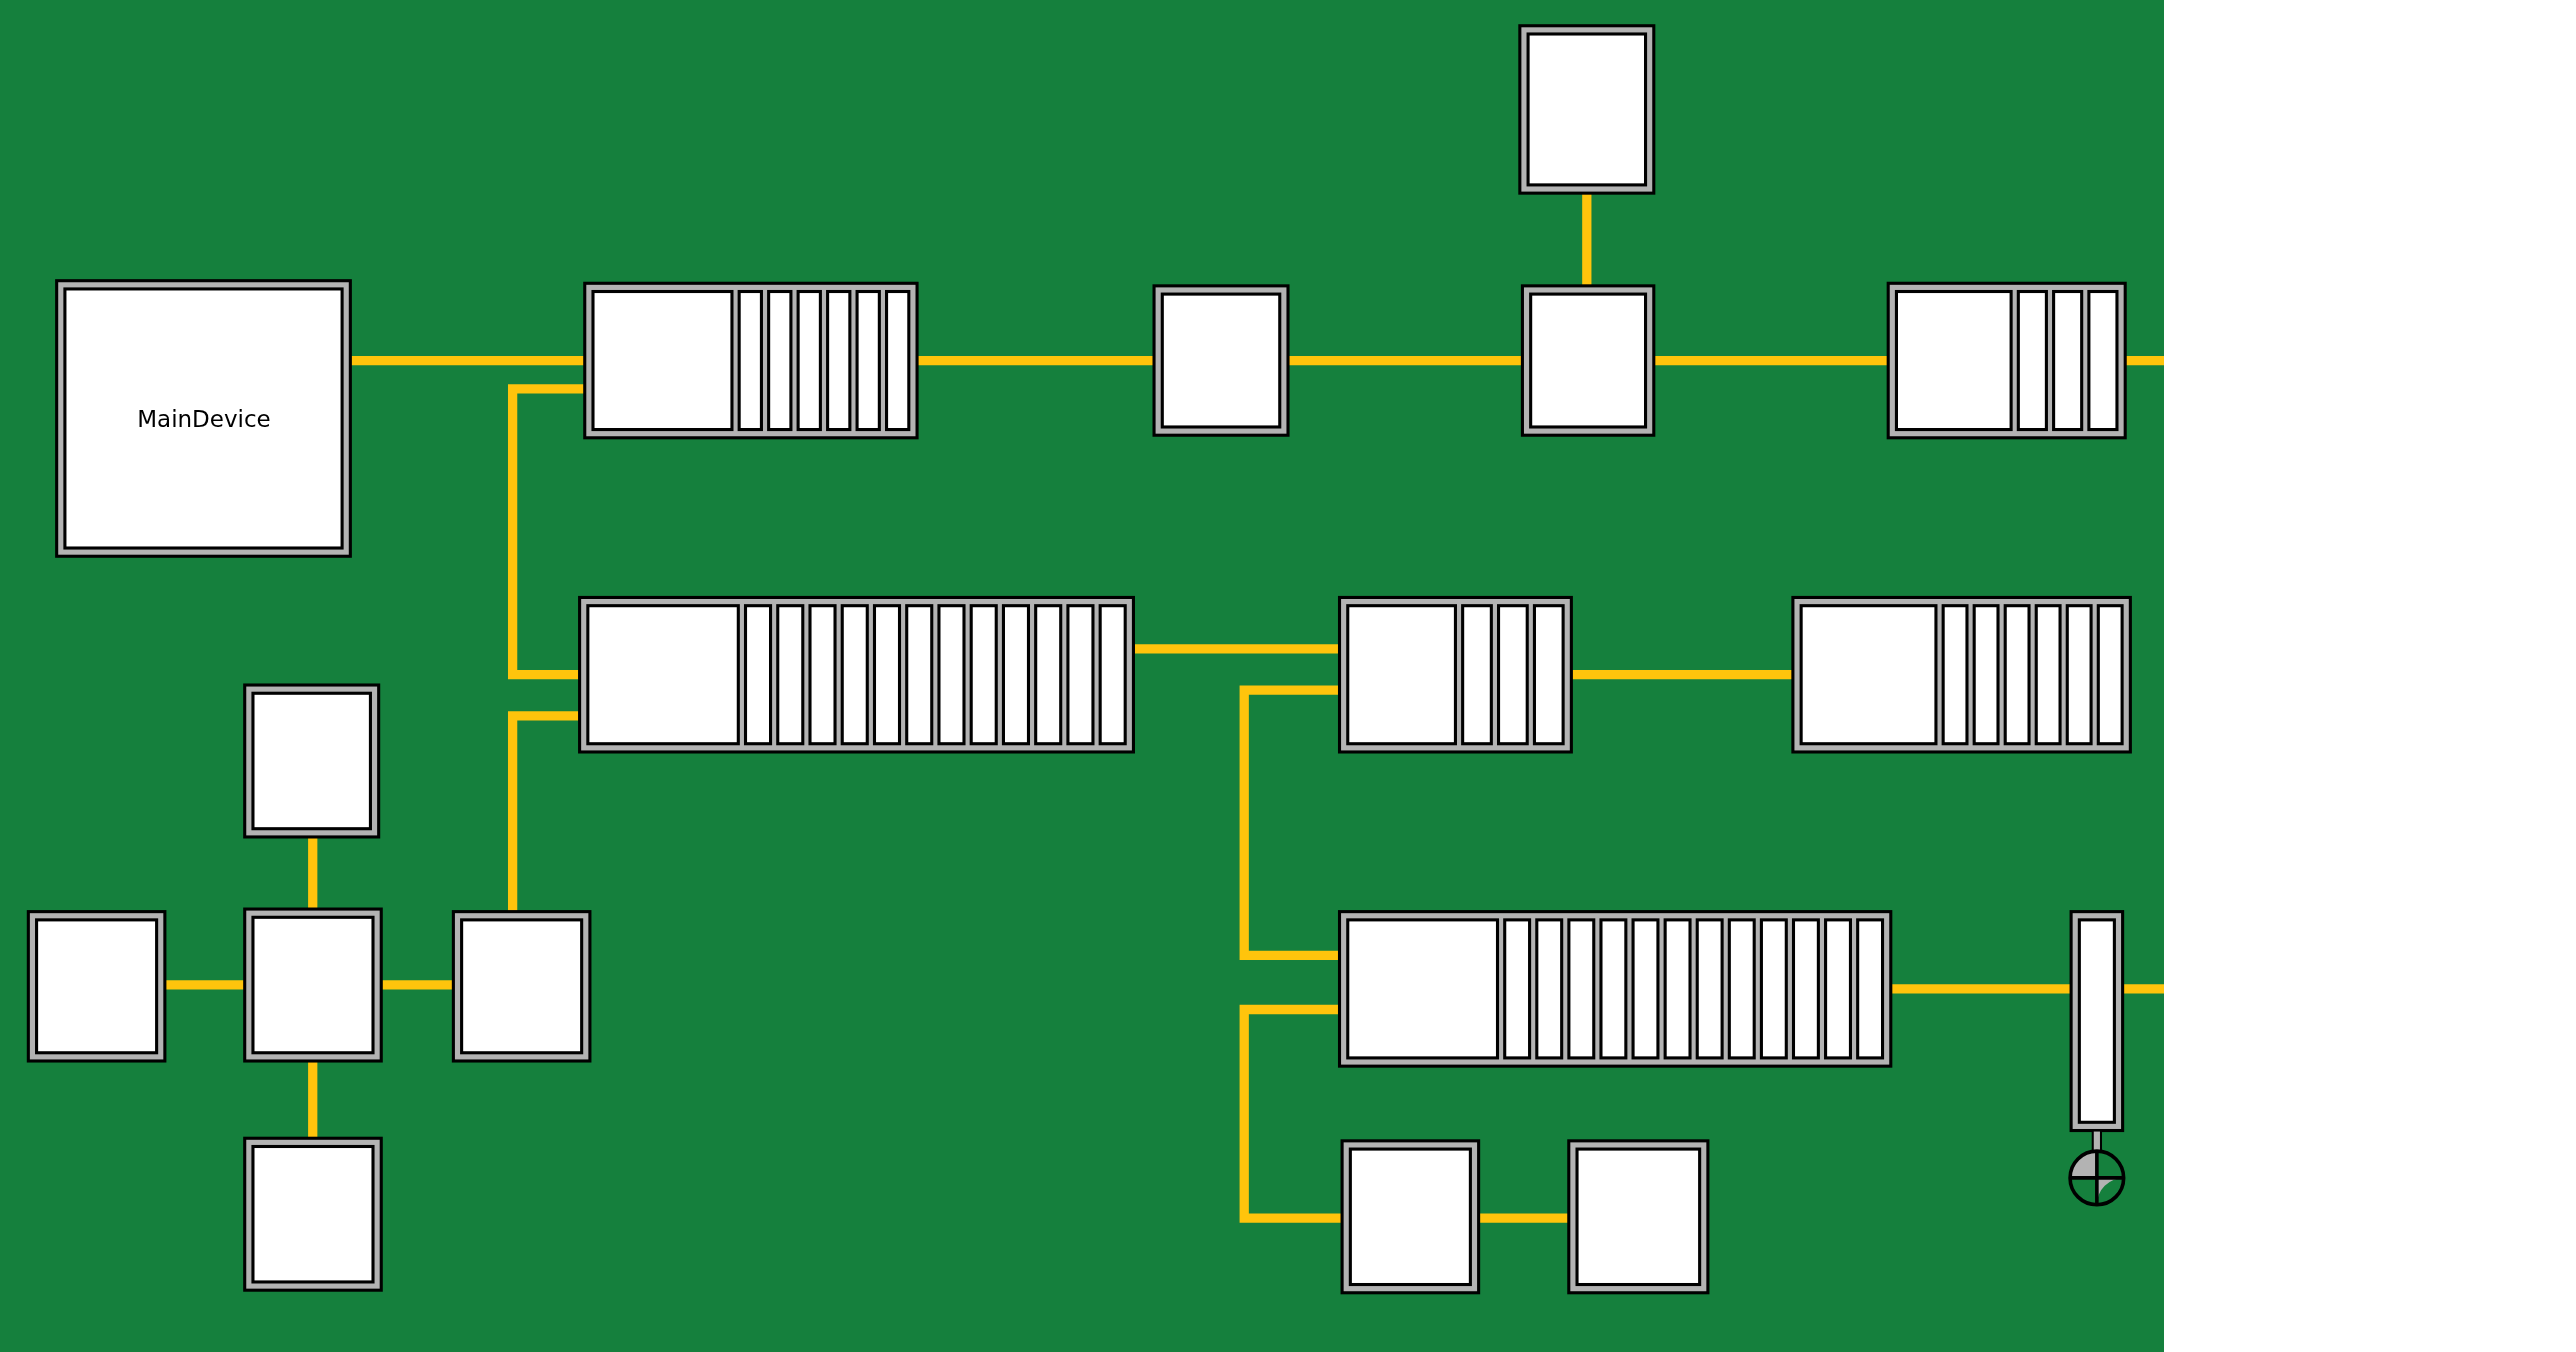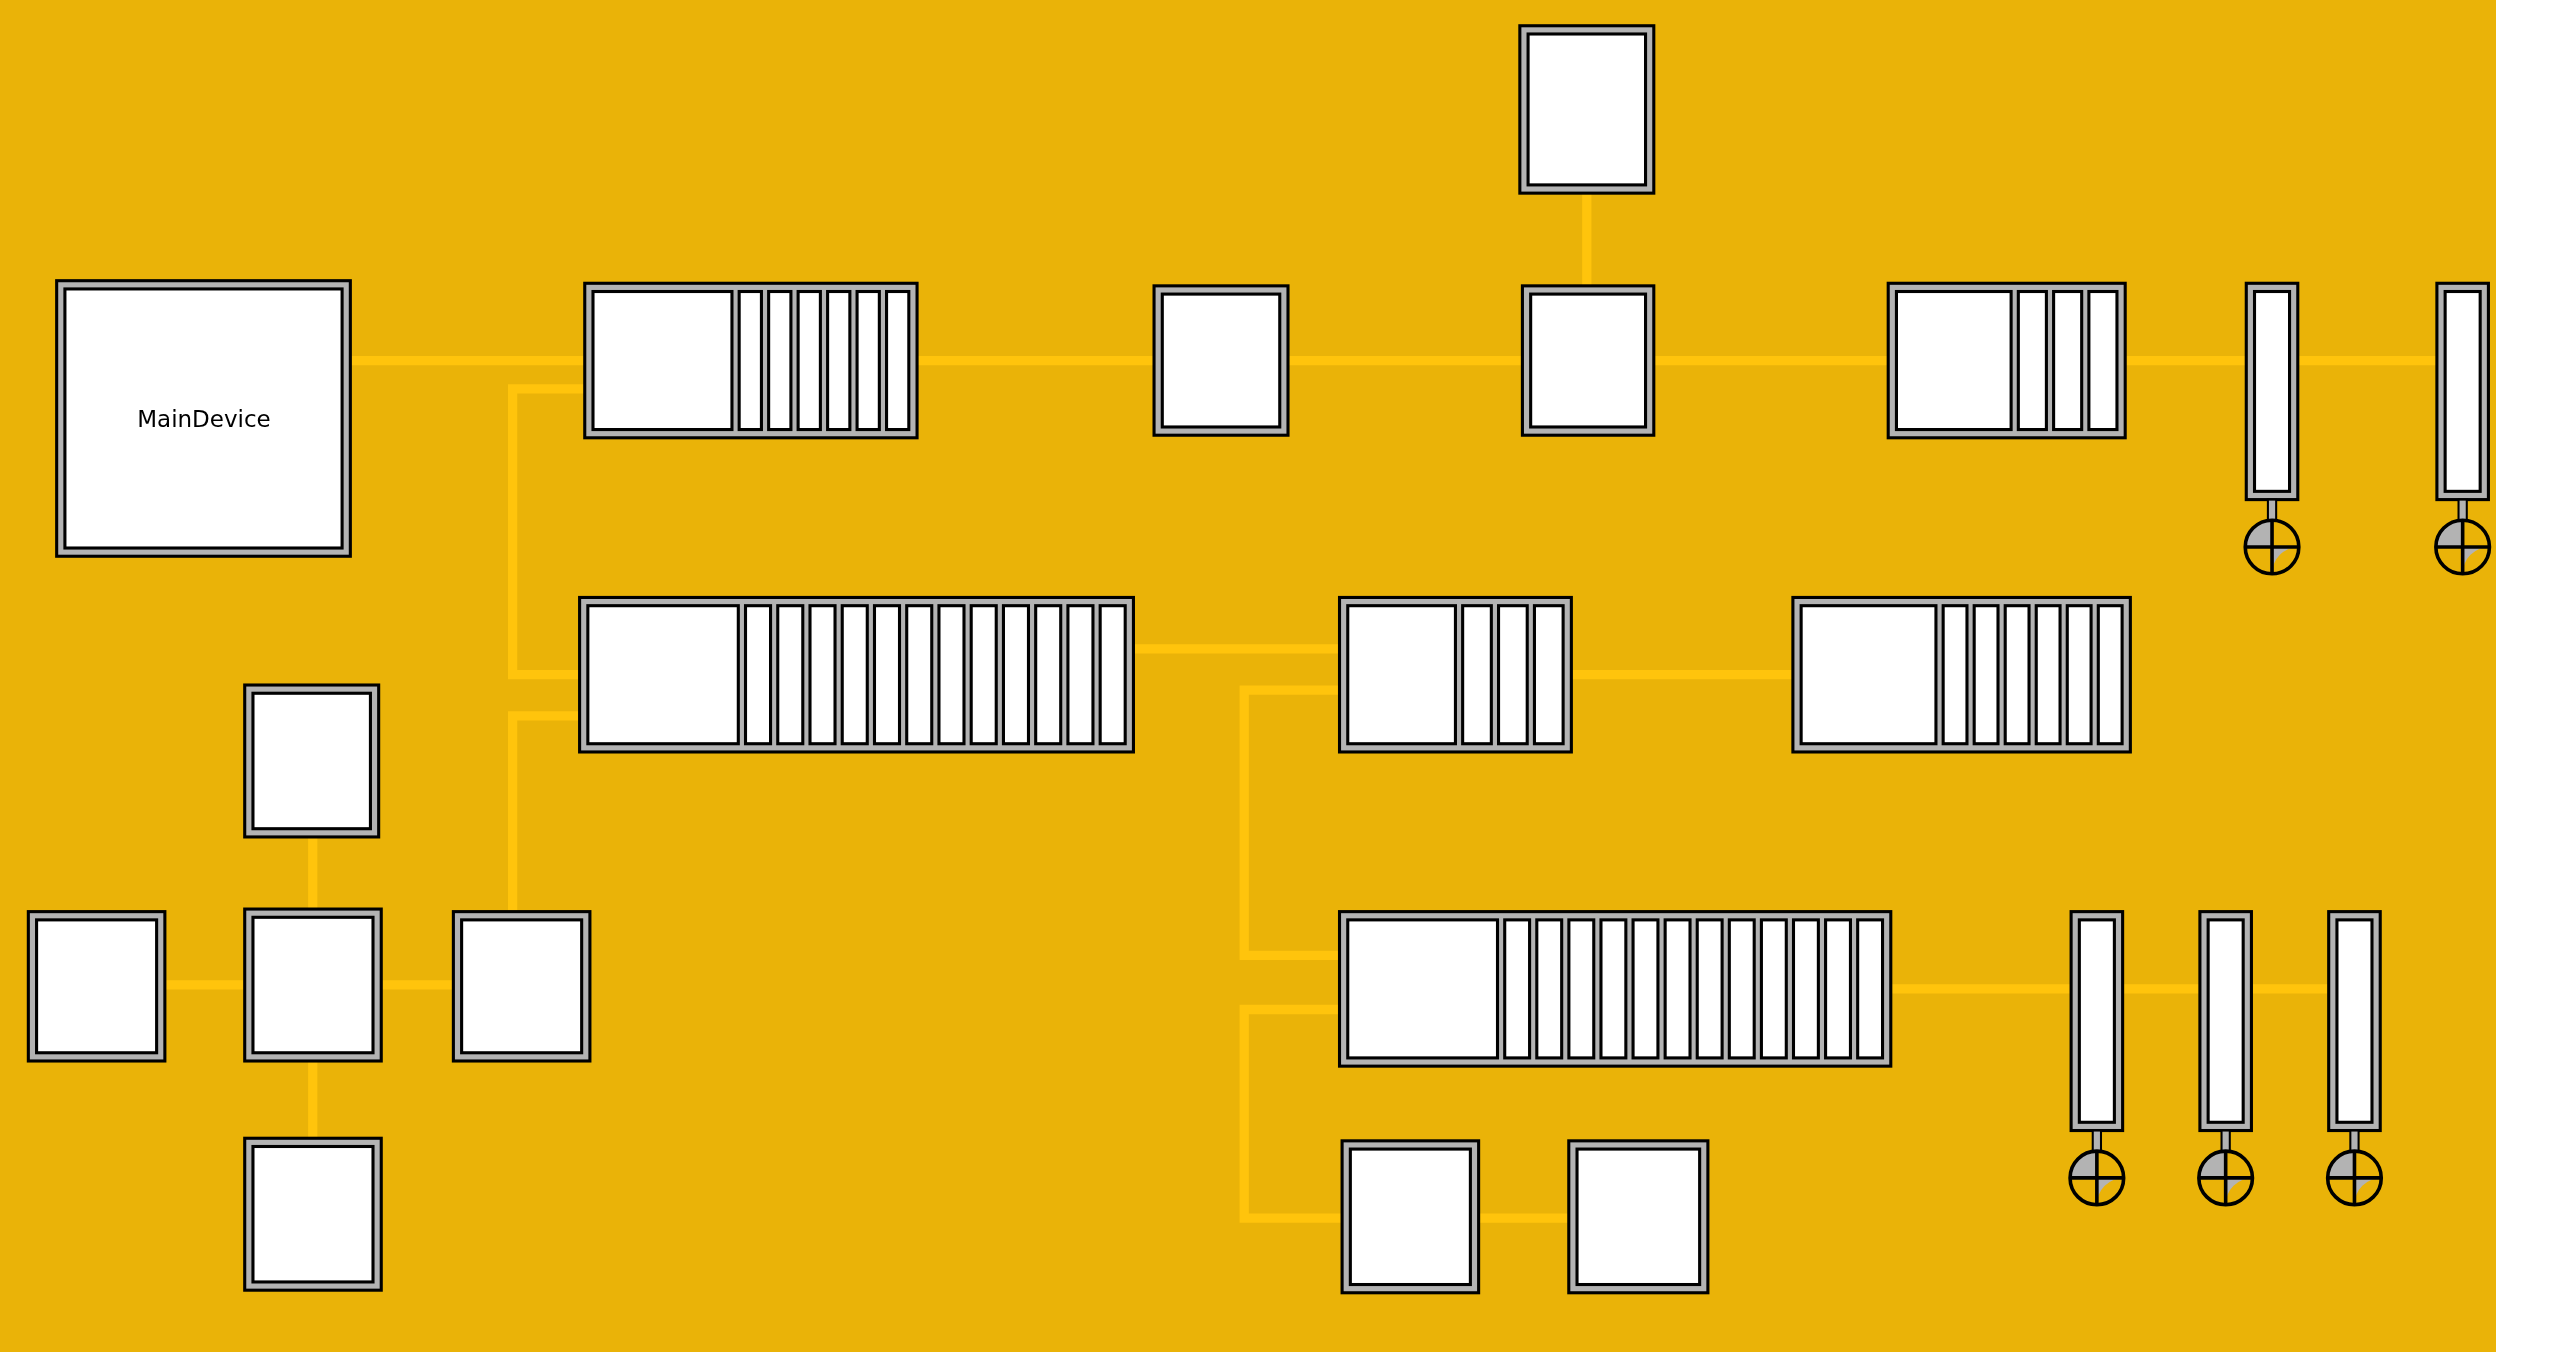--- a/index.html
+++ b/index.html
@@ -1,17 +1,17 @@
 <!DOCTYPE html>
 <html style="font-size:8.2px"><head>
 <meta charset="utf-8">
 <style>
   html,body{margin:0;padding:0;background:#ffffff;}
   body{font-family:"DejaVu Sans","Liberation Sans",sans-serif;}
-  #stage{position:relative;width:2496px;height:1352px;background:#eab308;overflow:hidden;}
+  #stage{position:relative;width:2164px;height:1352px;background:#15803d;overflow:hidden;}
   #svgroot{position:absolute;left:0;top:0;width:2576px;height:1352px;}
   .lbl{
     position:absolute;
     display:flex;align-items:center;justify-content:center;
     font-family:"DejaVu Sans","Liberation Sans",sans-serif;
     color:#000000;white-space:nowrap;pointer-events:none;
   }
 </style>
 </head>
 <body>

